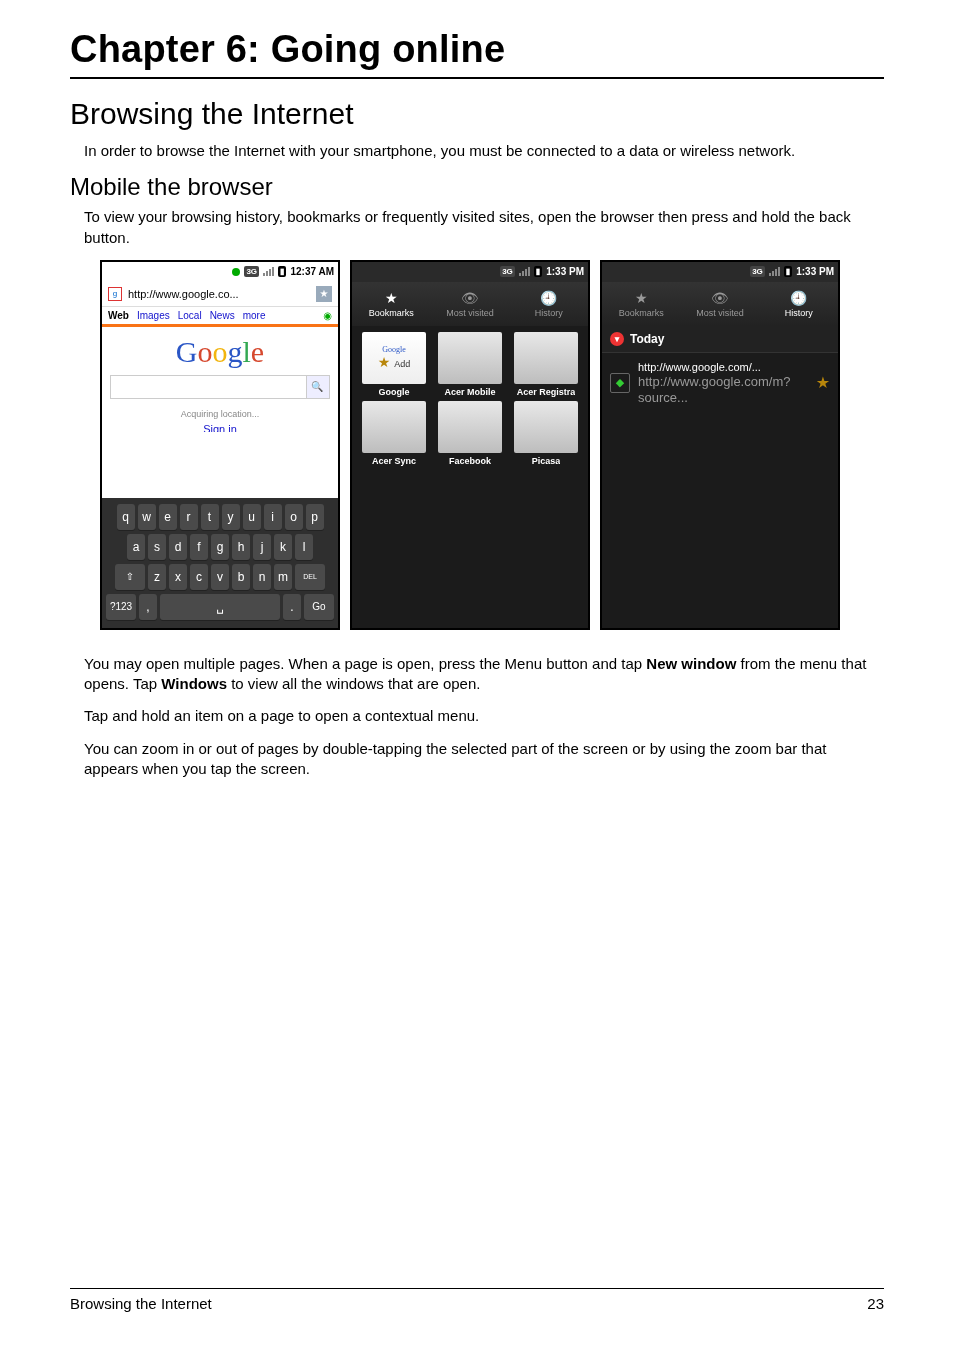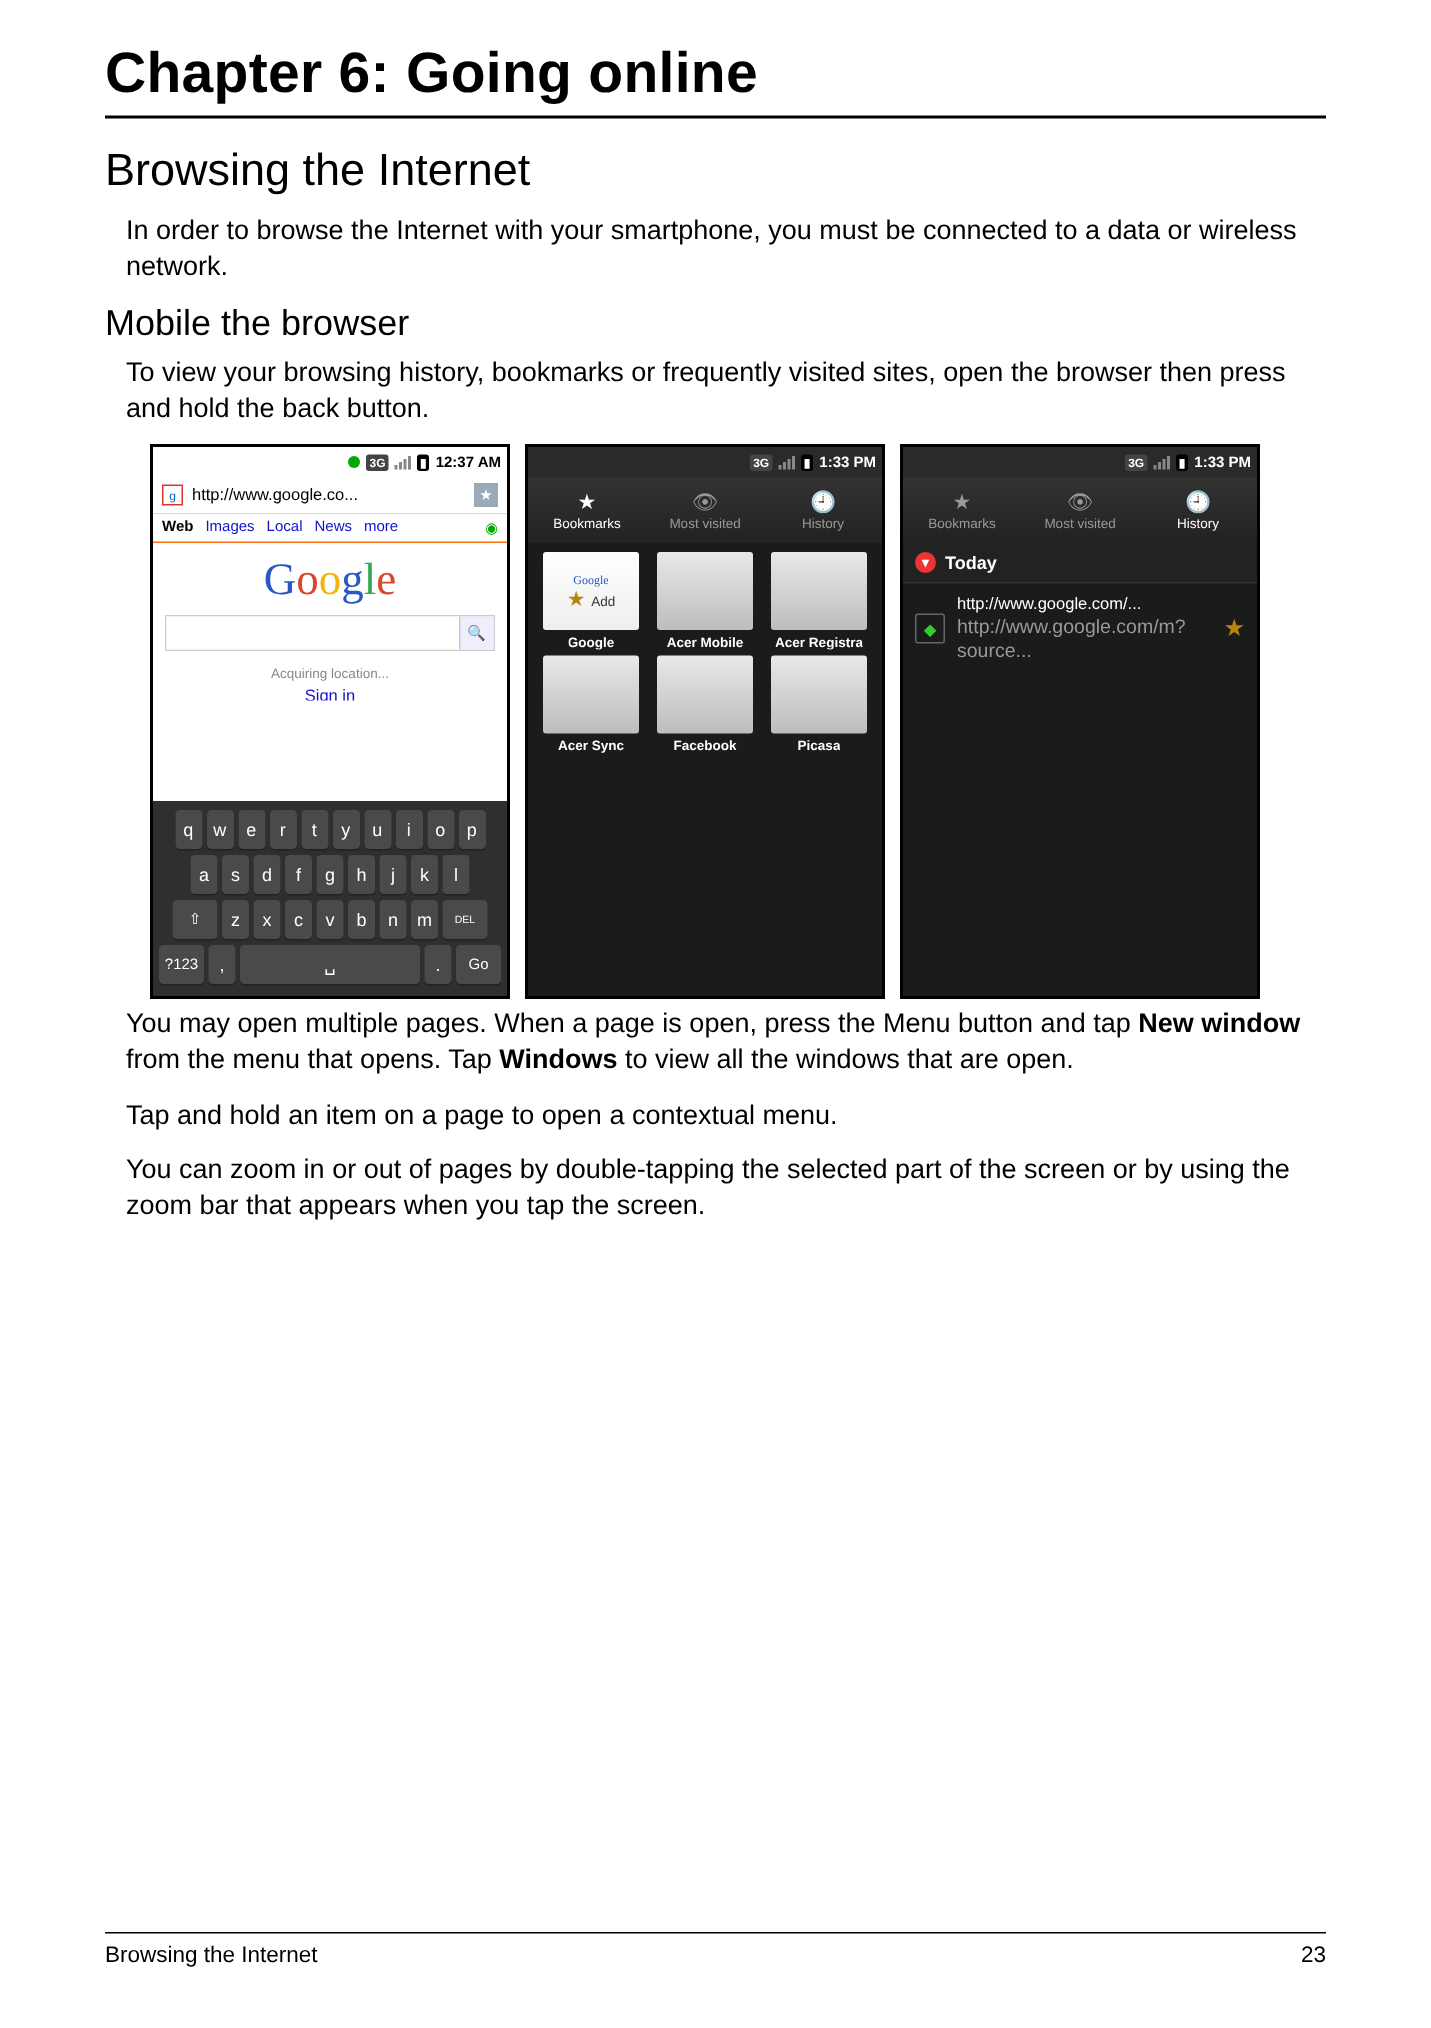--- a/index.html
+++ b/index.html
@@ -22,36 +22,36 @@
     margin: 0 0 6px 0;
     letter-spacing: 0.2px;
   }
   .rule-thick { border: 0; border-top: 2px solid #000; margin: 2px 0 18px 0; }
   .section-title {
     font-size: 30px;
     font-weight: 400;
     margin: 8px 0 10px 0;
   }
   .body-text {
-    font-size: 18px;
+    font-size: 15px;
     line-height: 1.35;
     margin: 0 0 12px 14px;
   }
   .sub-title {
     font-size: 24px;
     font-weight: 400;
     margin: 10px 0 6px 0;
   }
   b { font-weight: 700; }
 
   
   .shots {
     display: flex;
     gap: 10px;
-    margin: 8px 0 4px 30px;
+    margin: 8px 0 24px 30px;
     align-items: flex-end;
   }
   .phone {
     width: 240px;
     height: 370px;
     border: 2px solid #000;
     box-sizing: border-box;
     display: flex;
     flex-direction: column;
     overflow: hidden;
@@ -74,21 +74,21 @@
   .status-dot { width:8px;height:8px;border-radius:50%;background:#0a0; }
   .signal { display:inline-flex;align-items:flex-end;gap:1px;}
   .signal span{width:2px;background:#888;}
   .signal span:nth-child(1){height:3px}.signal span:nth-child(2){height:5px}.signal span:nth-child(3){height:7px}.signal span:nth-child(4){height:9px}
 
   
   .shotA-top { background:#fff; padding:4px 6px; display:flex; align-items:center; gap:6px; border-bottom:1px solid #ddd;}
   .favicon { width:12px;height:12px;border:1px solid #d33;display:inline-flex;align-items:center;justify-content:center;font-size:8px;color:#06c;}
   .urlbox { flex:1;font-size:11px;color:#000;white-space:nowrap;overflow:hidden; }
   .bm-icon { width:16px;height:16px;background:#9ab;display:flex;align-items:center;justify-content:center;color:#fff;font-size:10px;}
-  .shotA-nav { background:#fff;padding:3px 6px;font-size:10px;display:flex;gap:8px;border-bottom:1px solid #f97316;}
+  .shotA-nav { background:#fff;padding:3px 6px;font-size:10px;display:flex;gap:8px;border-bottom:3px solid #f97316;}
   .shotA-nav .sel{color:#000;font-weight:700;}
   .shotA-nav a{color:#11c;}
   .g-logo{font-family:"Times New Roman",serif;font-size:30px;text-align:center;margin:8px 0 6px;}
   .g-logo .b{color:#2a56c6}.g-logo .r{color:#d6492f}.g-logo .y{color:#f2b50f}.g-logo .g{color:#33a852}
   .g-input{margin:0 8px;height:22px;border:1px solid #ccc;display:flex;}
   .g-input input{flex:1;border:0;font-size:11px;padding:0 4px;}
   .g-input .btn{width:22px;background:#eef;border-left:1px solid #ccc;display:flex;align-items:center;justify-content:center;color:#c80;}
   .g-loc{text-align:center;color:#888;font-size:9px;margin:10px 0 4px;}
   .g-sign{text-align:center;color:#11c;font-size:11px;text-decoration:underline;overflow:hidden;height:9px;}
   .keyboard{margin-top:auto;background:#2f2f2f;padding:6px 4px 4px;}

